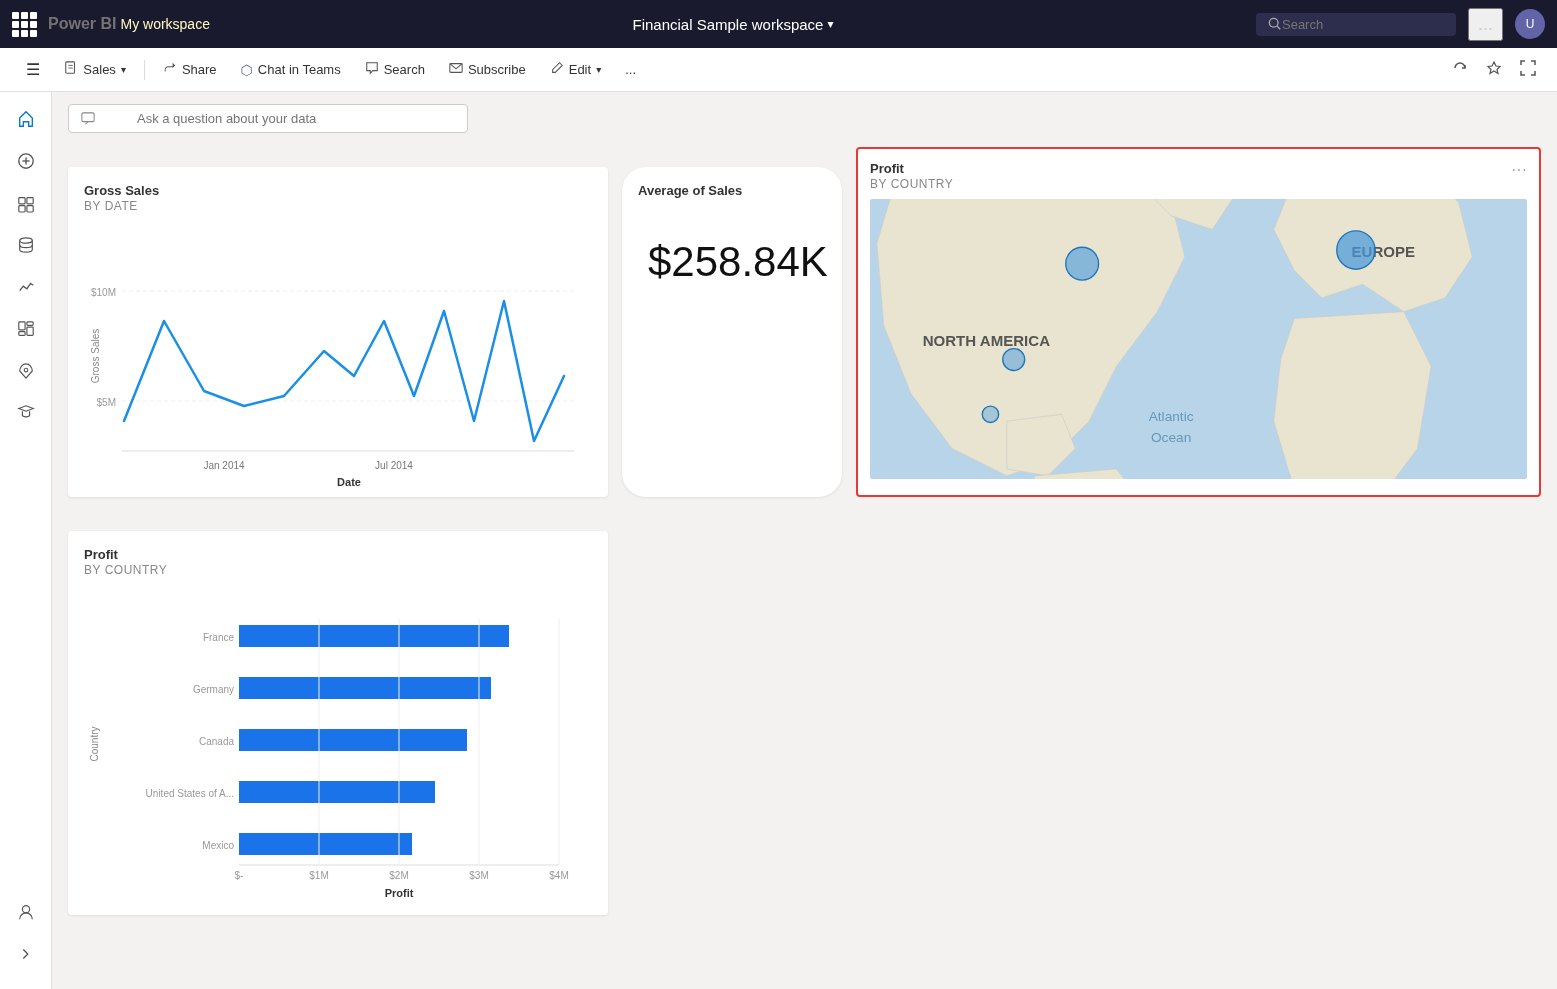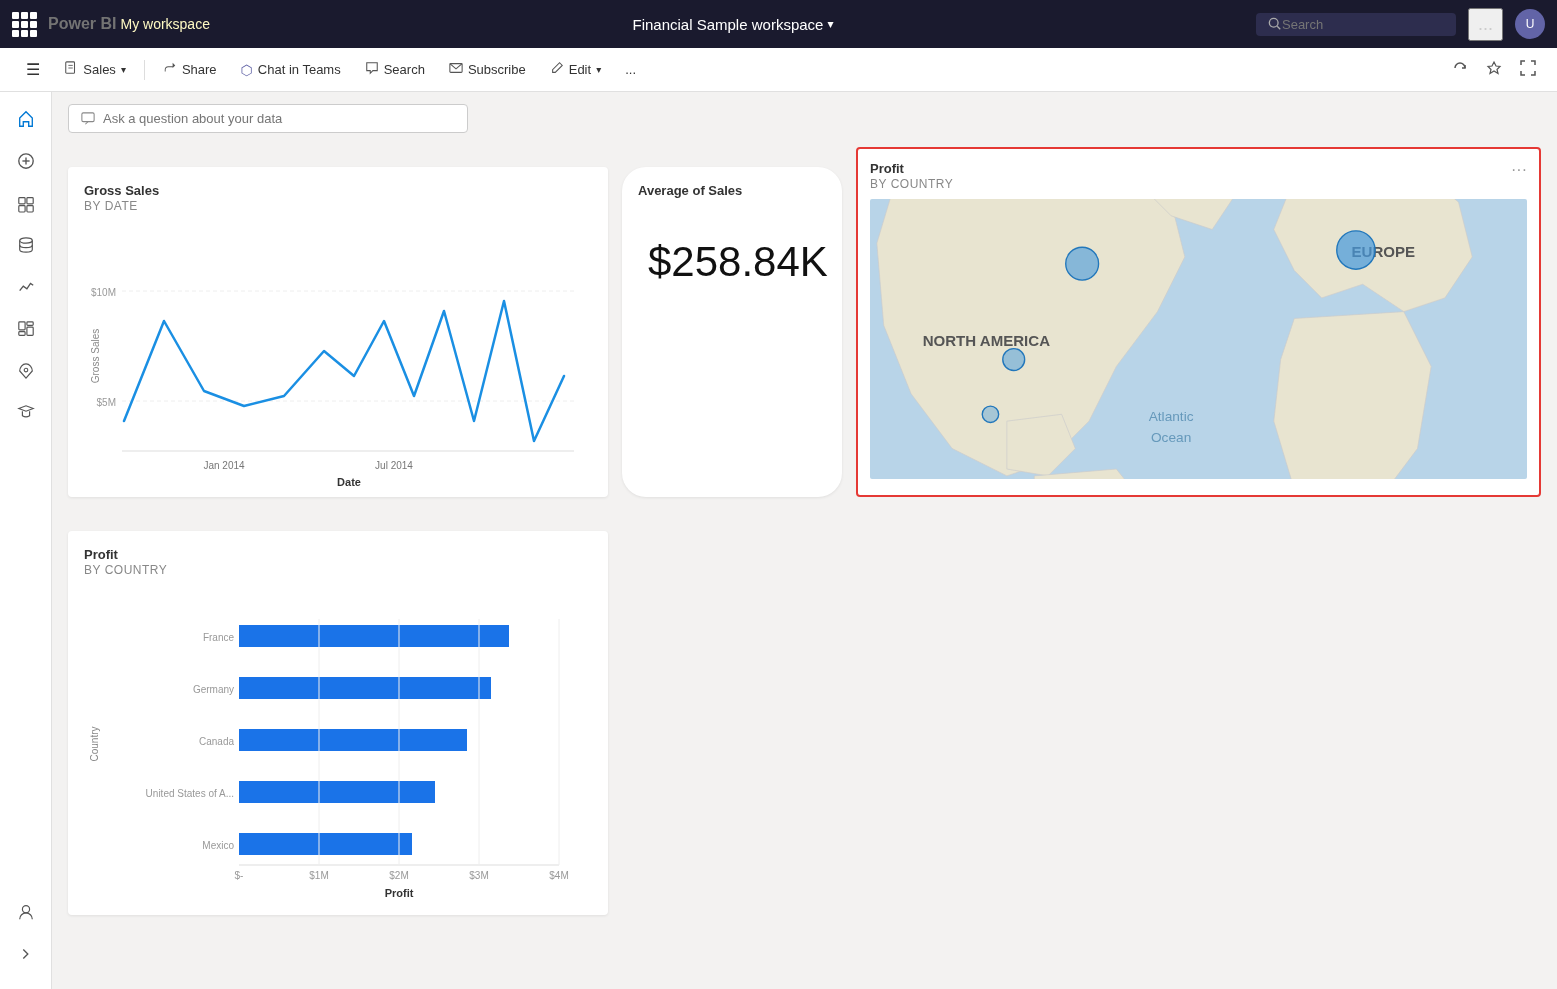--- a/index.html
+++ b/index.html
@@ -333,21 +333,21 @@
     </div>
   </div>
 
   <div class="content-area">
 
     <div class="qa-bar">
       <svg width="14" height="14" viewBox="0 0 16 16">
           <rect x="1" y="1" width="14" height="10" rx="1.5" fill="none" stroke="#888" stroke-width="1.2"></rect>
           <line x1="5" y1="14" x2="8" y2="11" stroke="#888" stroke-width="1.2"></line>
         </svg>
-      <input type="text" style="border: none; outline: none; font-size: 13px; color: #404040; width: 280px;" placeholder="Ask a question about your data">
+      <input type="text" style="border: none; outline: none; font-size: 13px; color: #404040; width: 280px; margin-left: 34px;" placeholder="Ask a question about your data">
     </div>
 
     <div class="dashboard-grid">
 
       <div class="card">
         <div class="card-title">Gross Sales</div>
         <div class="card-subtitle">BY DATE</div>
         <div class="line-chart-container">
           <svg width="500" height="270">
 

